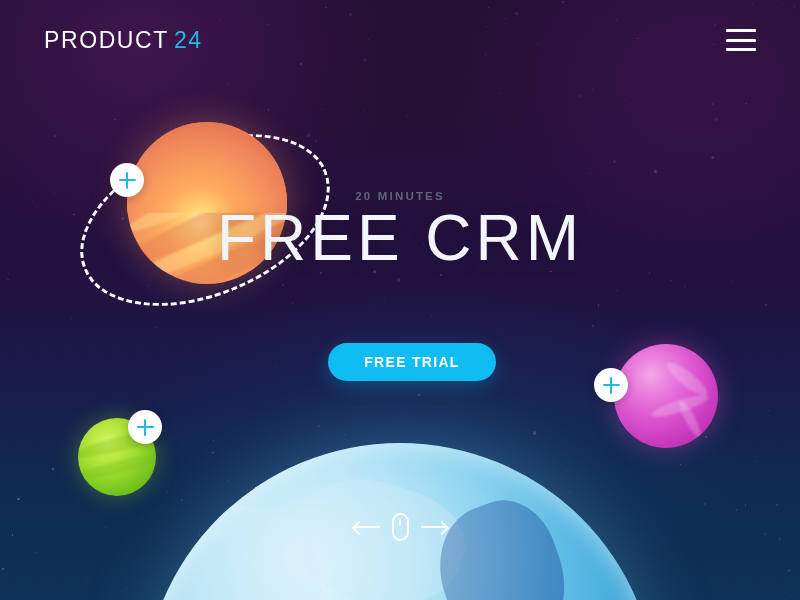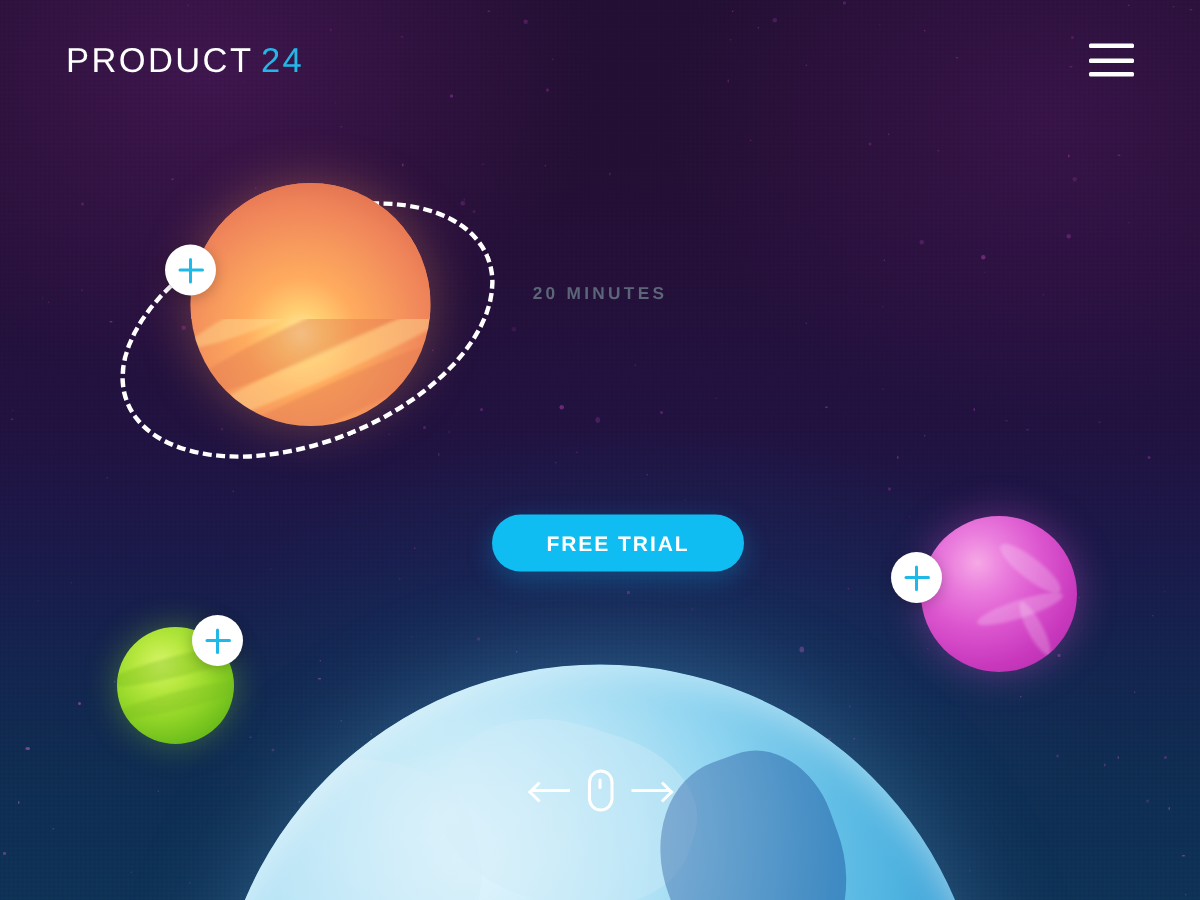--- a/index.html
+++ b/index.html
@@ -449,20 +449,21 @@
     </div>
     <button class="burger" aria-label="Menu">
       <span></span>
       <span></span>
       <span></span>
     </button>
   </div>
 
   <div class="hero">
     <div class="eyebrow">20 MINUTES</div>
+    <div class="headline">FREE CRM</div>
   </div>
 
   <div class="cta-wrap">
     <button class="cta">FREE TRIAL</button>
   </div>
 
   <div class="scroll">
     <div class="arrow left" aria-label="Previous slide"></div>
     <div class="mouse" aria-label="Scroll">
       <span class="wheel"></span>

